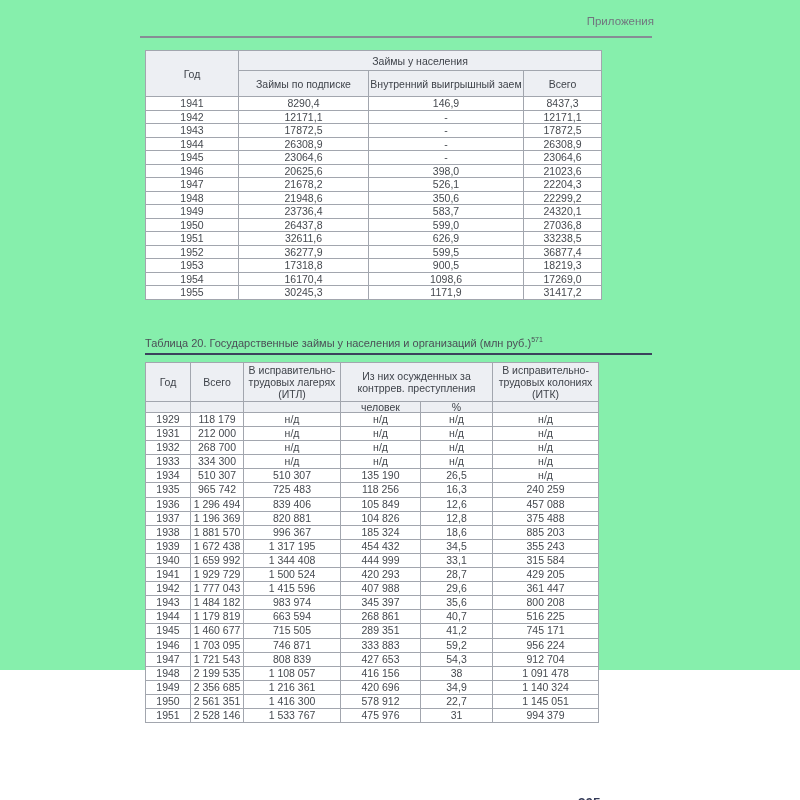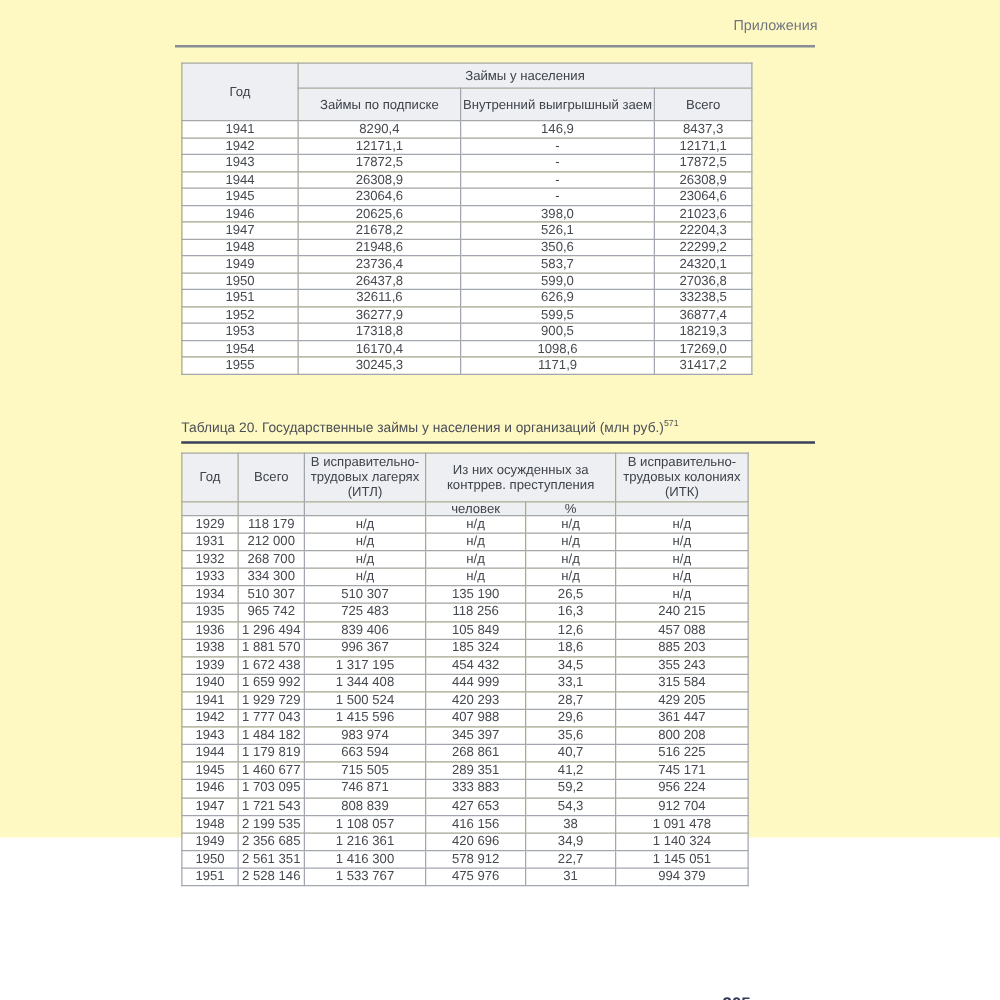--- a/index.html
+++ b/index.html
@@ -1,17 +1,17 @@
 <!DOCTYPE html>
 <html><head>
 <meta charset="utf-8">
 <style>
   * { margin:0; padding:0; box-sizing:border-box; }
   html,body { width:800px; height:800px; background:#ffffff; font-family:"Liberation Sans",sans-serif; }
-  .page { position:relative; width:800px; height:670px; background:#fef9c3; color:#45494f; }
+  .page { position:relative; width:800px; height:670px; background:#86efac; color:#45494f; }
 
   .running-header { position:absolute; top:15px; right:146px; font-size:11.5px; color:#71757e; }
   .top-rule { position:absolute; top:36px; left:140px; width:512px; height:1.5px; background:#878c95; }
 
   table { border-collapse:collapse; table-layout:fixed; position:absolute; left:145px; }
   th, td { border:1px solid #a2a6ae; text-align:center; vertical-align:middle; overflow:hidden; }
   thead th { background:#edeff3; font-weight:normal; color:#3f434a; }
   td { color:#45494f; background:#fff; }
 
   .t1 { top:50px; width:456px; font-size:10.5px; }
@@ -221,31 +221,39 @@
           <td>135 190</td>
           <td>26,5</td>
           <td>н/д</td>
         </tr>
         <tr>
           <td>1935</td>
           <td>965 742</td>
           <td>725 483</td>
           <td>118 256</td>
           <td>16,3</td>
-          <td>240 215</td>
+          <td>240 259</td>
         </tr>
         <tr>
           <td>1936</td>
           <td>1 296 494</td>
           <td>839 406</td>
           <td>105 849</td>
           <td>12,6</td>
           <td>457 088</td>
         </tr>
         <tr>
+          <td>1937</td>
+          <td>1 196 369</td>
+          <td>820 881</td>
+          <td>104 826</td>
+          <td>12,8</td>
+          <td>375 488</td>
+        </tr>
+        <tr>
           <td>1938</td>
           <td>1 881 570</td>
           <td>996 367</td>
           <td>185 324</td>
           <td>18,6</td>
           <td>885 203</td>
         </tr>
         <tr>
           <td>1939</td>
           <td>1 672 438</td>

